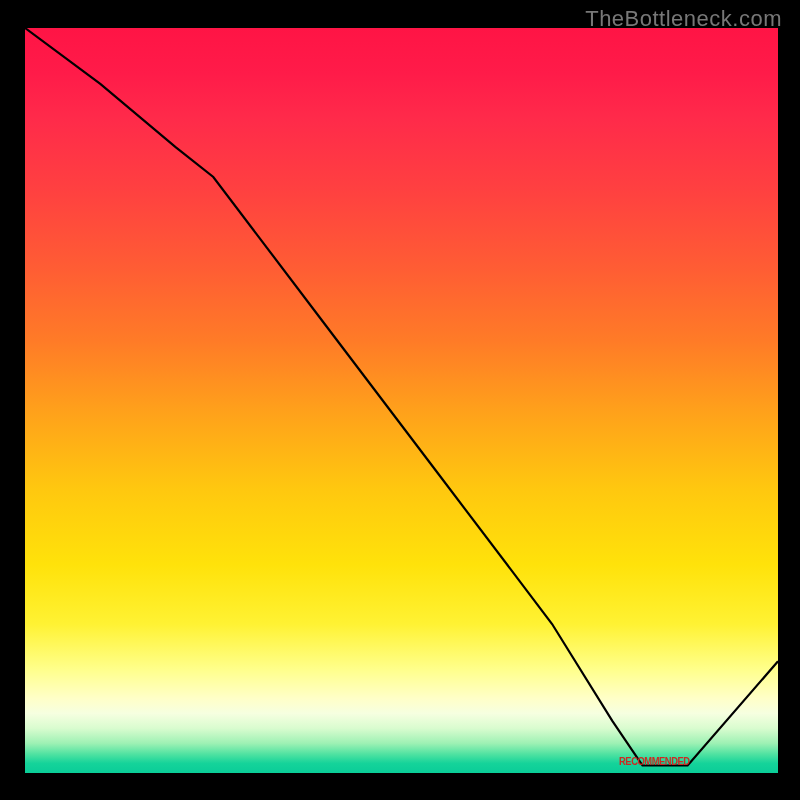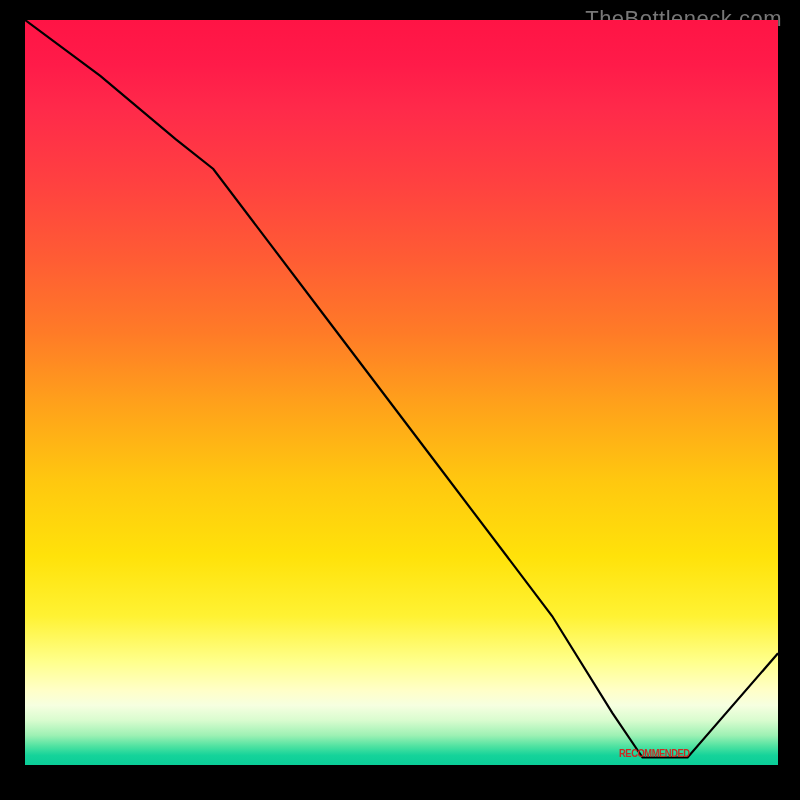--- a/index.html
+++ b/index.html
@@ -21,21 +21,21 @@
     top: 6px;
     right: 18px;
     color: #777;
     font-size: 22px;
     letter-spacing: 0.5px;
     user-select: none;
   }
   .plot {
     position: absolute;
     left: 25px;
-    top: 20px;
+    top: 28px;
     width: 753px;
     height: 745px;
     overflow: hidden;
   }
   .gradient {
     position: absolute;
     inset: 0;
     background: linear-gradient(
       to bottom,
       #ff1445 0%,

